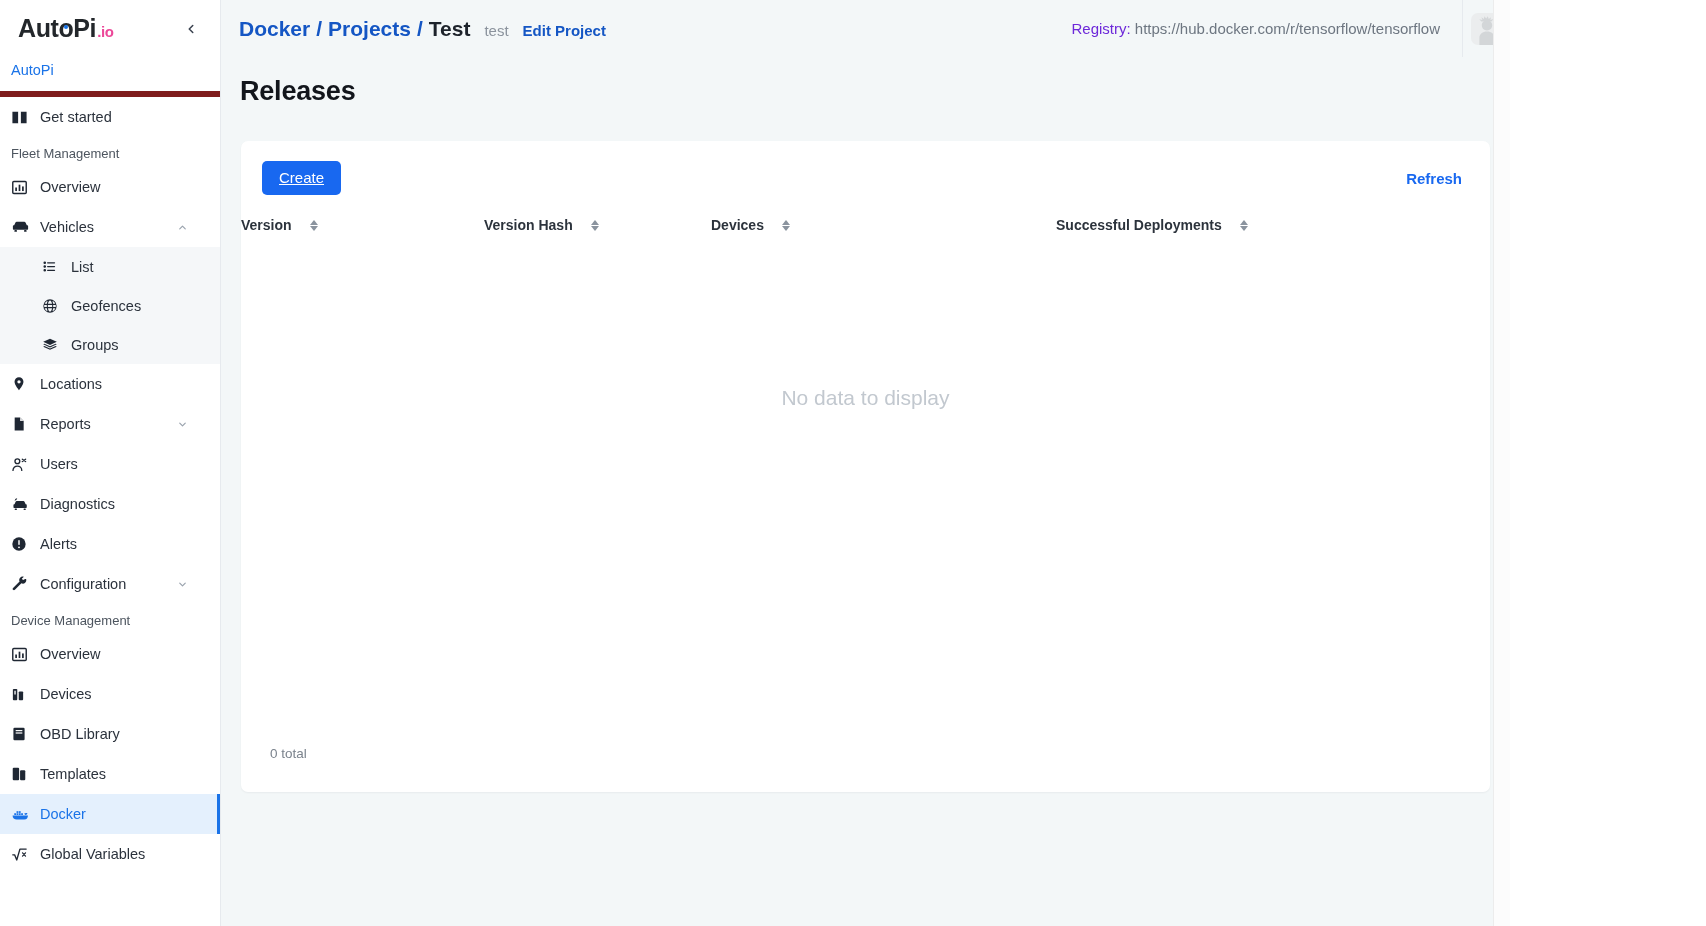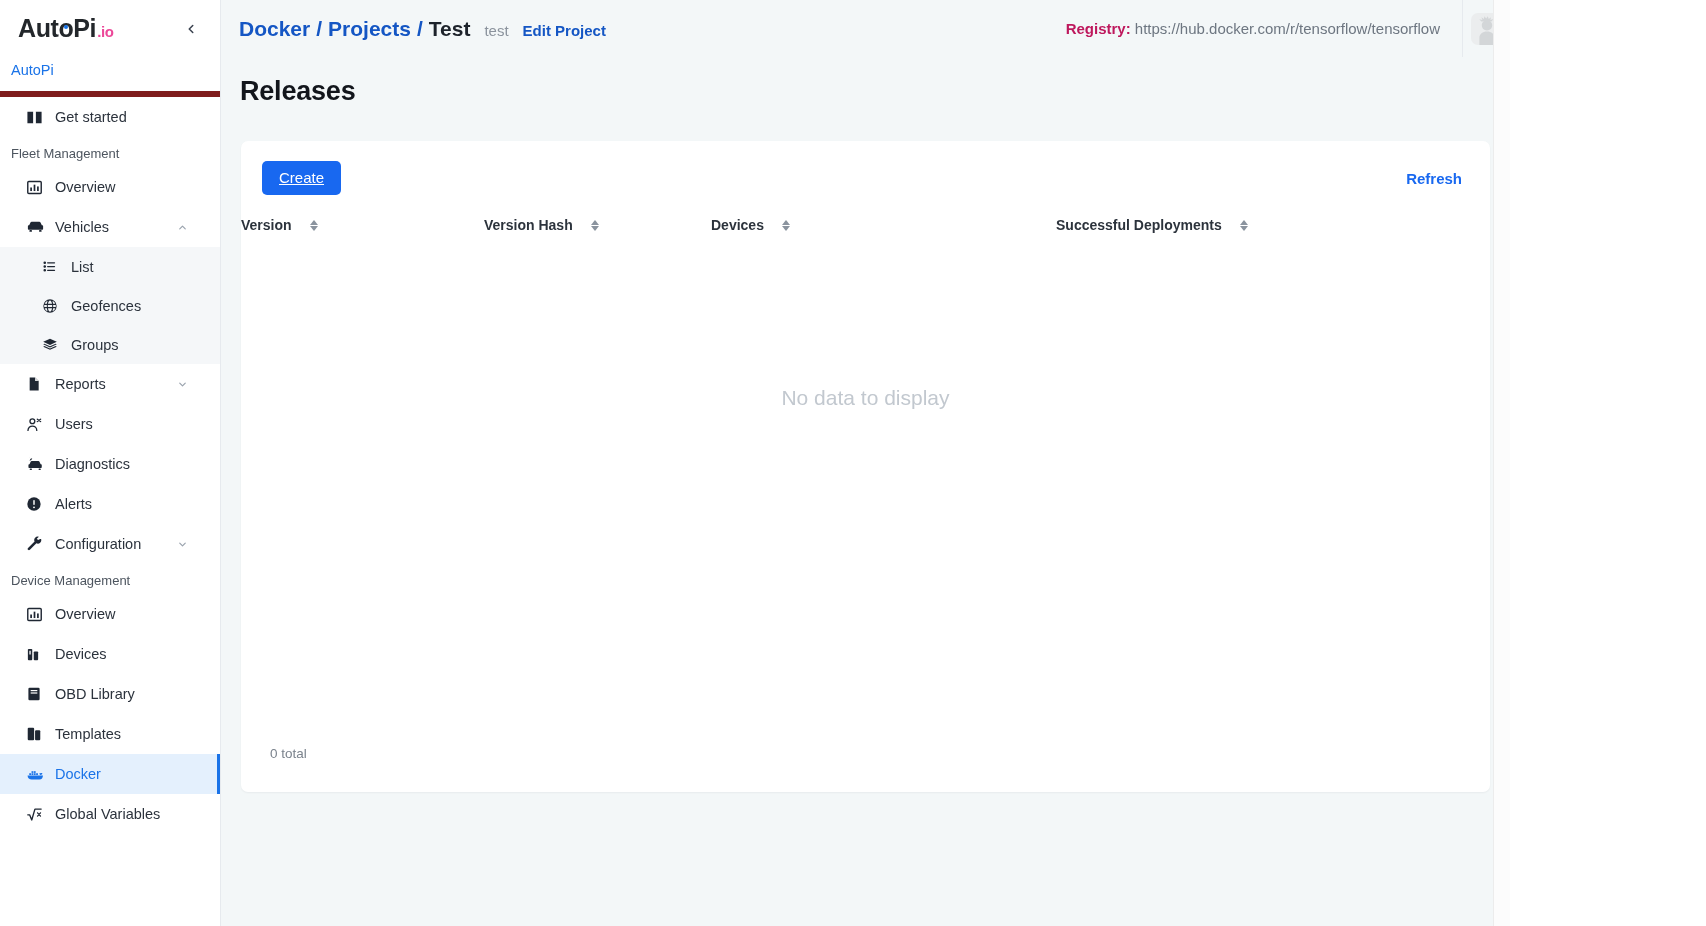--- a/index.html
+++ b/index.html
@@ -87,21 +87,21 @@
     text-decoration: none;
     cursor: pointer;
   }
 
   .nav-scroll { height: calc(926px - 57px - 37px); overflow: hidden; }
 
   .nav-item {
     display: flex;
     align-items: center;
     height: 40px;
-    padding-left: 26px;
+    padding-left: 11px;
     font-size: 14.5px;
     color: #2b323c;
     cursor: pointer;
     position: relative;
     text-decoration: none;
   }
   .nav-item .ic {
     width: 22px;
     flex: 0 0 22px;
     display: flex;
@@ -194,21 +194,21 @@
     height: 57px;
     display: flex;
     align-items: center;
   }
   .registry {
     font-size: 15px;
     color: #6d7681;
     white-space: nowrap;
     padding-right: 22px;
   }
-  .registry b { color: #be185d; font-weight: 700; }
+  .registry b { color: #6d28d9; font-weight: 400; }
 
   .avatar-wrap {
     width: 48px;
     height: 57px;
     display: flex;
     align-items: center;
     justify-content: center;
     border-left: 1px solid #e6eaee;
   }
   .avatar {
@@ -417,20 +417,28 @@
             <svg width="16" height="16" viewBox="0 0 24 24" fill="currentColor">
                 <path d="M12 2.6L1.8 7.3 12 12l10.2-4.7L12 2.6z"></path>
                 <path d="M12 13.8L3.6 10 1.8 10.9 12 15.6l10.2-4.7-1.8-.9L12 13.8z"></path>
                 <path d="M12 17.4L3.6 13.6l-1.8.9L12 19.2l10.2-4.7-1.8-.9L12 17.4z"></path>
               </svg>
           </span>
           <span class="lbl">Groups</span>
         </a>
       </div>
 
+      <a class="nav-item">
+        <span class="ic">
+          <svg width="16" height="16" viewBox="0 0 24 24" fill="currentColor">
+              <path d="M12 2C8.3 2 5.3 5 5.3 8.7c0 5 6.7 12.6 6.7 12.6s6.7-7.6 6.7-12.6C18.7 5 15.7 2 12 2zm0 9.2a2.5 2.5 0 110-5 2.5 2.5 0 010 5z"></path>
+            </svg>
+        </span>
+        <span class="lbl">Locations</span>
+      </a>
 
       <a class="nav-item">
         <span class="ic">
           <svg width="16" height="16" viewBox="0 0 24 24" fill="currentColor">
               <path d="M5.5 2.2h8.1l5.4 5.4v14.2H5.5V2.2z"></path>
               <path d="M13.6 2.2l5.4 5.4h-5.4V2.2z" fill="#ffffff" opacity="0.85"></path>
             </svg>
         </span>
         <span class="lbl">Reports</span>
         <span class="chev">

